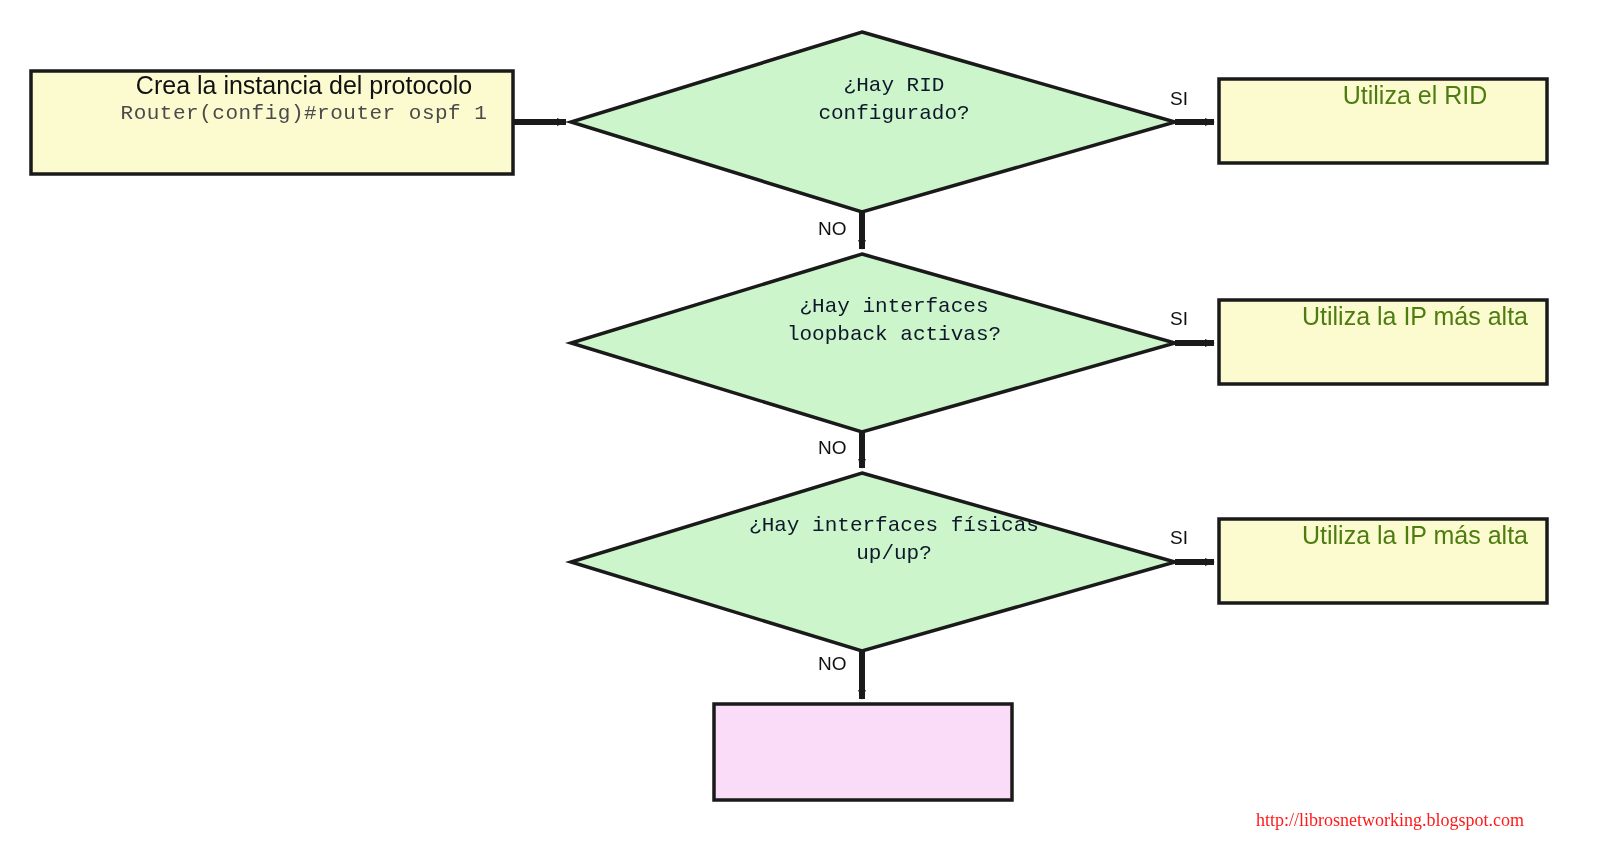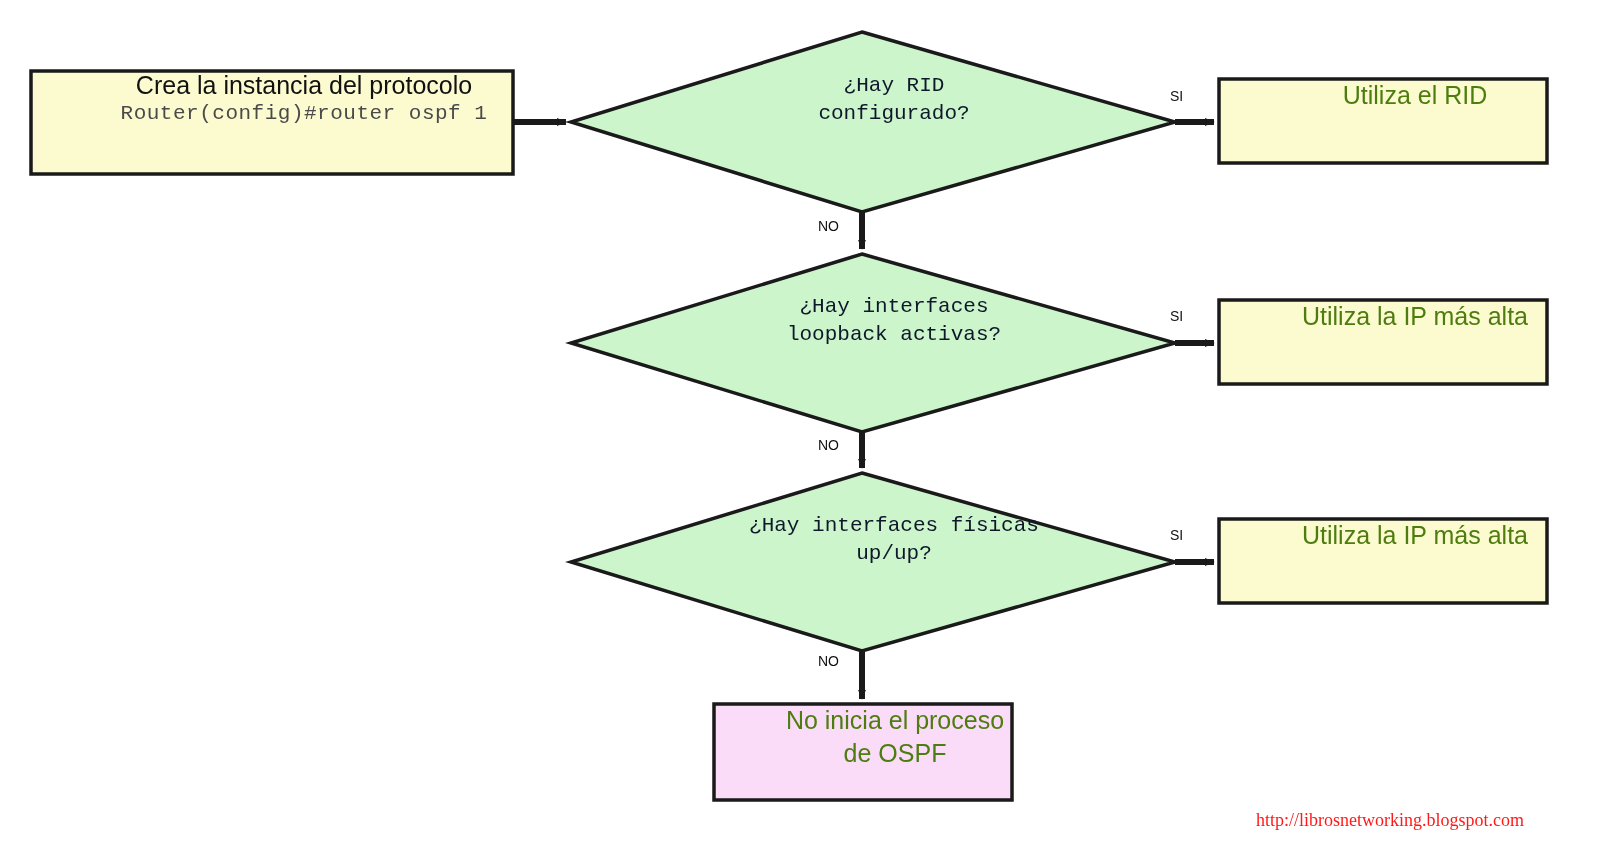--- a/index.html
+++ b/index.html
@@ -59,21 +59,21 @@
   .box-line {
     font-family: "Liberation Sans", sans-serif;
     font-size: 25px;
     color: #4d7c0f;
     line-height: 1.3;
     white-space: nowrap;
   }
   .edge-label {
     position: absolute;
     font-family: "Liberation Sans", sans-serif;
-    font-size: 14px;
+    font-size: 19px;
     color: #111111;
     white-space: nowrap;
     pointer-events: none;
   }
   .watermark {
     position: absolute;
     font-family: Liberation Serif, serif;
     font-size: 18px;
     color: #ff1a1a;
     white-space: nowrap;
@@ -145,24 +145,20 @@
   </div>
 
   <div class="node-text" style="left:1219px; top:300px; width:328px; height:84px;">
     <div class="box-line">Utiliza la IP más alta</div>
   </div>
 
   <div class="node-text" style="left:1219px; top:519px; width:328px; height:84px;">
     <div class="box-line">Utiliza la IP más alta</div>
   </div>
 
-  <div class="node-text" style="left:714px; top:704px; width:298px; height:96px;">
-    <div class="box-line">No inicia el proceso</div>
-    <div class="box-line">de OSPF</div>
-  </div>
 
   <div class="edge-label" style="left:1170px; top:88px;">SI</div>
   <div class="edge-label" style="left:818px; top:218px;">NO</div>
 
   <div class="edge-label" style="left:1170px; top:308px;">SI</div>
   <div class="edge-label" style="left:818px; top:437px;">NO</div>
 
   <div class="edge-label" style="left:1170px; top:527px;">SI</div>
   <div class="edge-label" style="left:818px; top:653px;">NO</div>
 

